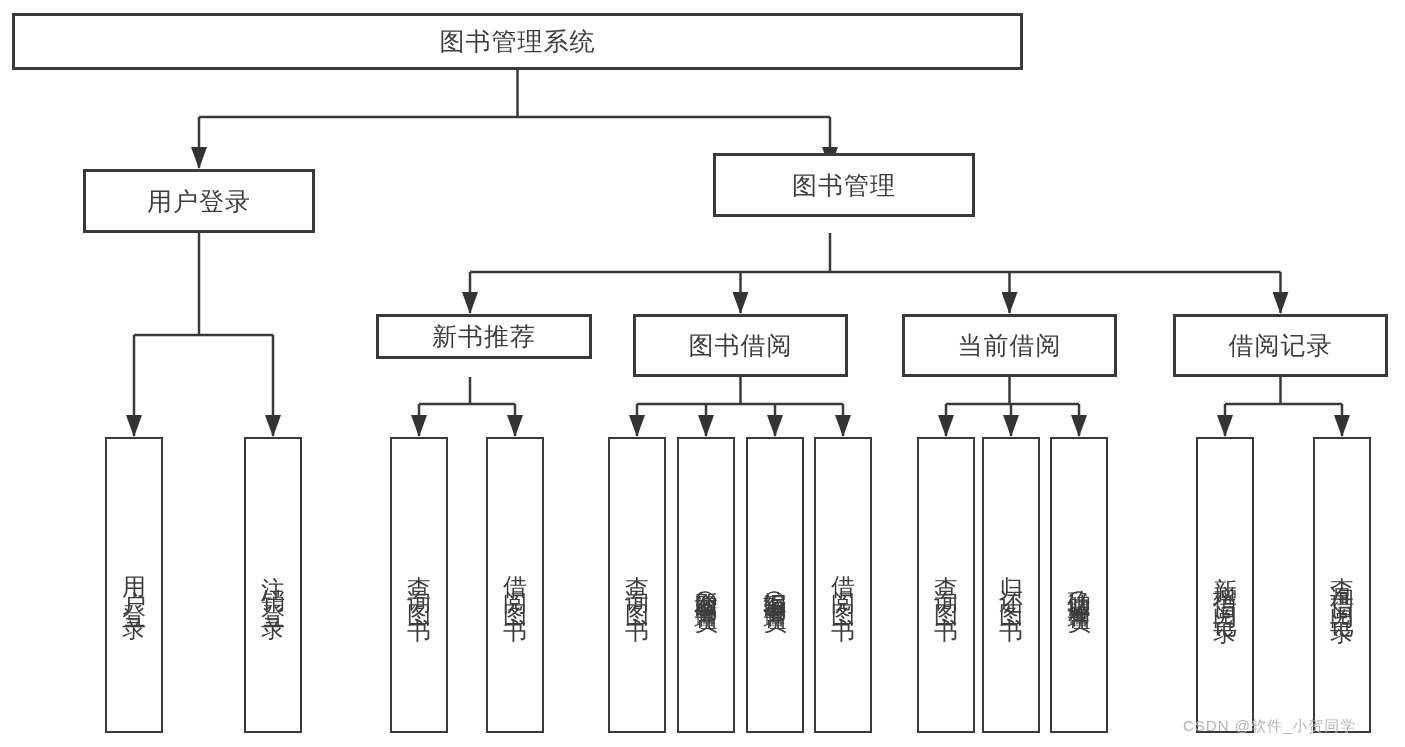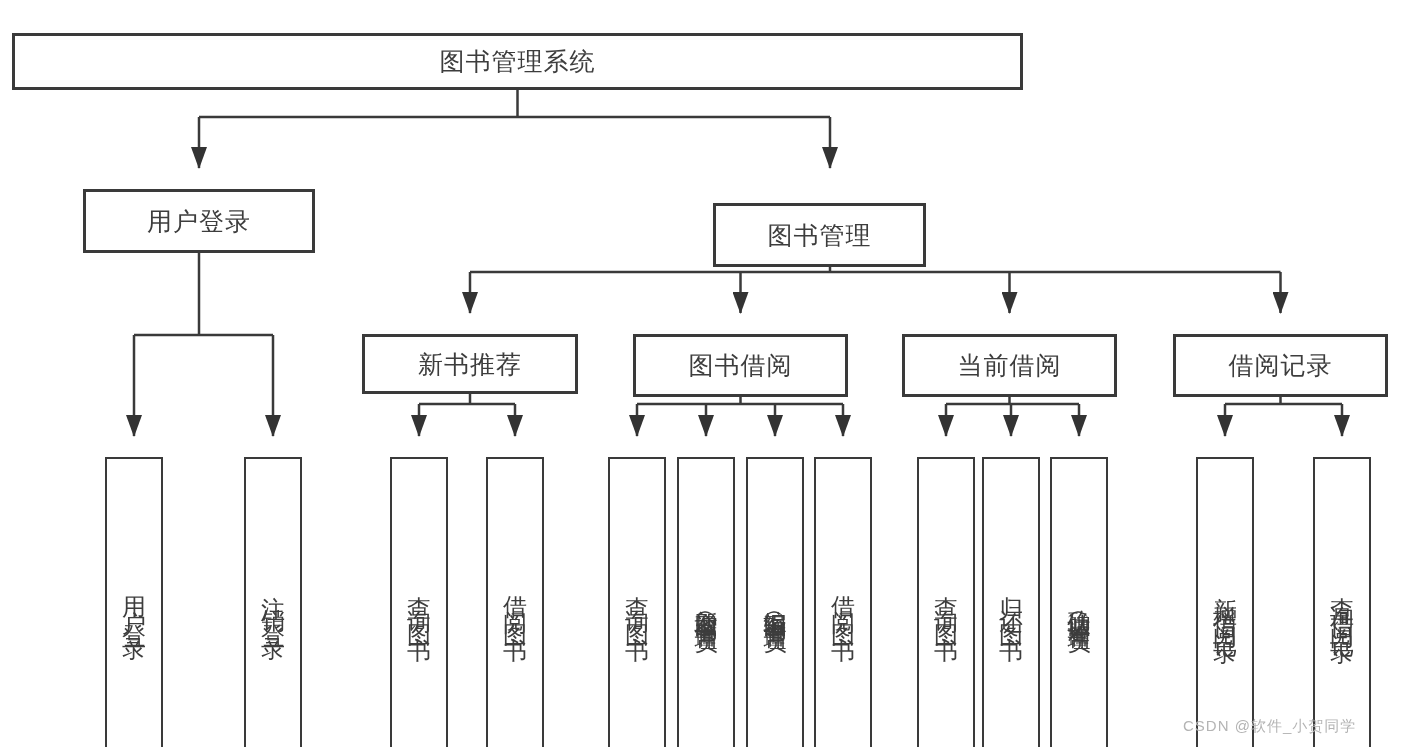--- a/index.html
+++ b/index.html
@@ -14,21 +14,20 @@
   .node{
     position:absolute;
     box-sizing:border-box;
     background:#ffffff;
     border:3px solid #3a3a3a;
     display:flex;align-items:center;justify-content:center;
     color:#3d3d3d;
     font-size:25px;
     letter-spacing:1px;
     white-space:nowrap;
-    margin-top:20px;
   }
   .leaf{
     border-width:2px;
     top:437px;width:58px;height:296px;
   }
   .leaf .vtext{
     writing-mode:vertical-rl;
     text-orientation:mixed;
     line-height:1;
     font-size:24px;
@@ -101,25 +100,25 @@
     </g>
   </svg>
 
   <div class="node" style="left:12px;top:13px;width:1011px;height:57px">
     <span>图书管理系统</span>
   </div>
 
   <div class="node" style="left:83px;top:169px;width:232px;height:64px">
     <span>用户登录</span>
   </div>
-  <div class="node" style="left:713px;top:183px;width:213px;height:64px">
+  <div class="node" style="left:713px;top:153px;width:262px;height:64px">
     <span>图书管理</span>
   </div>
 
-  <div class="node" style="left:362px;top:314px;width:216px;height:60px">
+  <div class="node" style="left:376px;top:314px;width:216px;height:45px">
     <span>新书推荐</span>
   </div>
   <div class="node" style="left:902px;top:314px;width:215px;height:63px">
     <span>当前借阅</span>
   </div>
   <div class="node" style="left:633px;top:314px;width:215px;height:63px">
     <span>图书借阅</span>
   </div>
   <div class="node" style="left:1173px;top:314px;width:215px;height:63px">
     <span>借阅记录</span>

